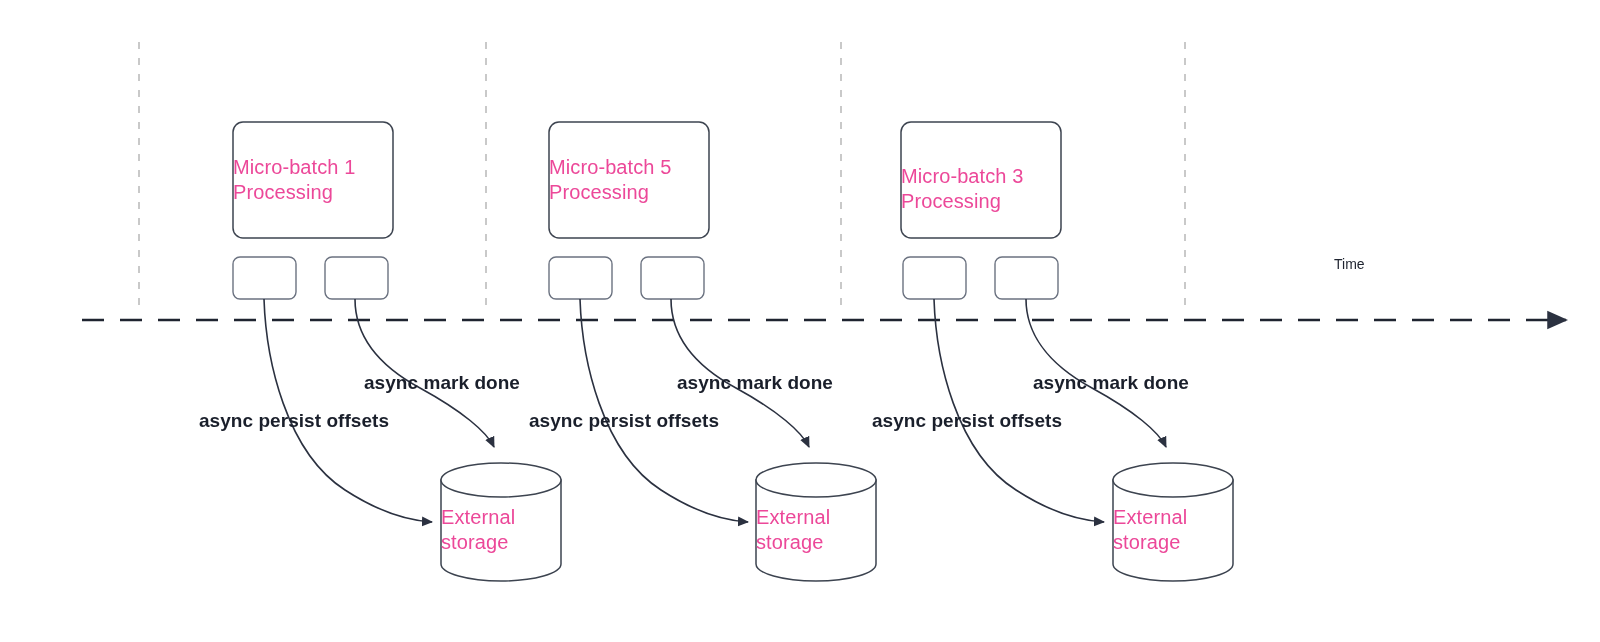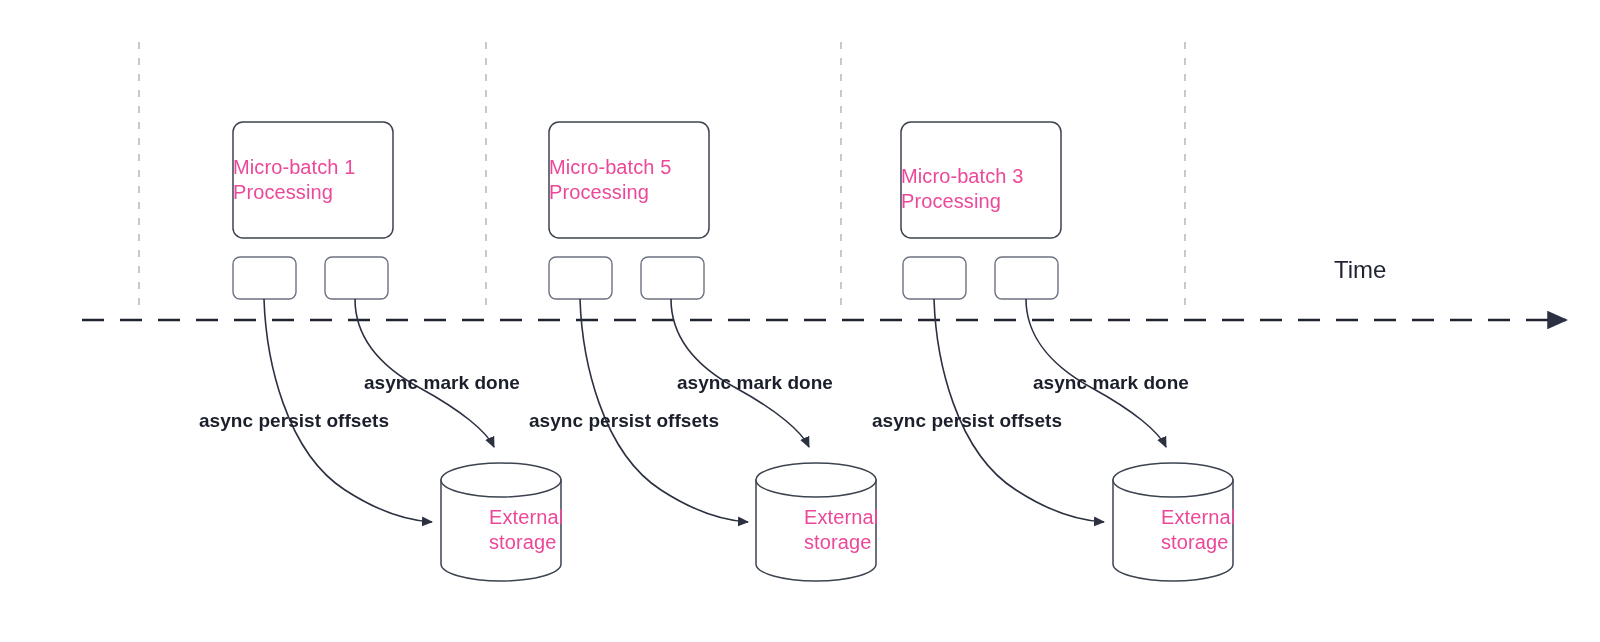--- a/index.html
+++ b/index.html
@@ -17,32 +17,32 @@
   .node-label{
     position:absolute;
     font-size:20px;
     line-height:25px;
     color:#ec4899;
     letter-spacing:0.1px;
     white-space:pre-line;
     pointer-events:none;
   }
   .batch-label{width:160px;}
-  .store-label{width:120px;padding-left:48px;}
+  .store-label{width:120px;}
   .edge-label{
     position:absolute;
     font-size:19px;
     font-weight:bold;
     color:#1a1f2b;
     white-space:nowrap;
     letter-spacing:0.05px;
   }
   .axis-label{
     position:absolute;
-    font-size:24px;
+    font-size:14px;
     color:#1f2430;
     white-space:nowrap;
   }
 </style>
 </head>
 <body>
 
 <div id="canvas">
 
   <svg id="vector" viewBox="0 0 1600 642">

